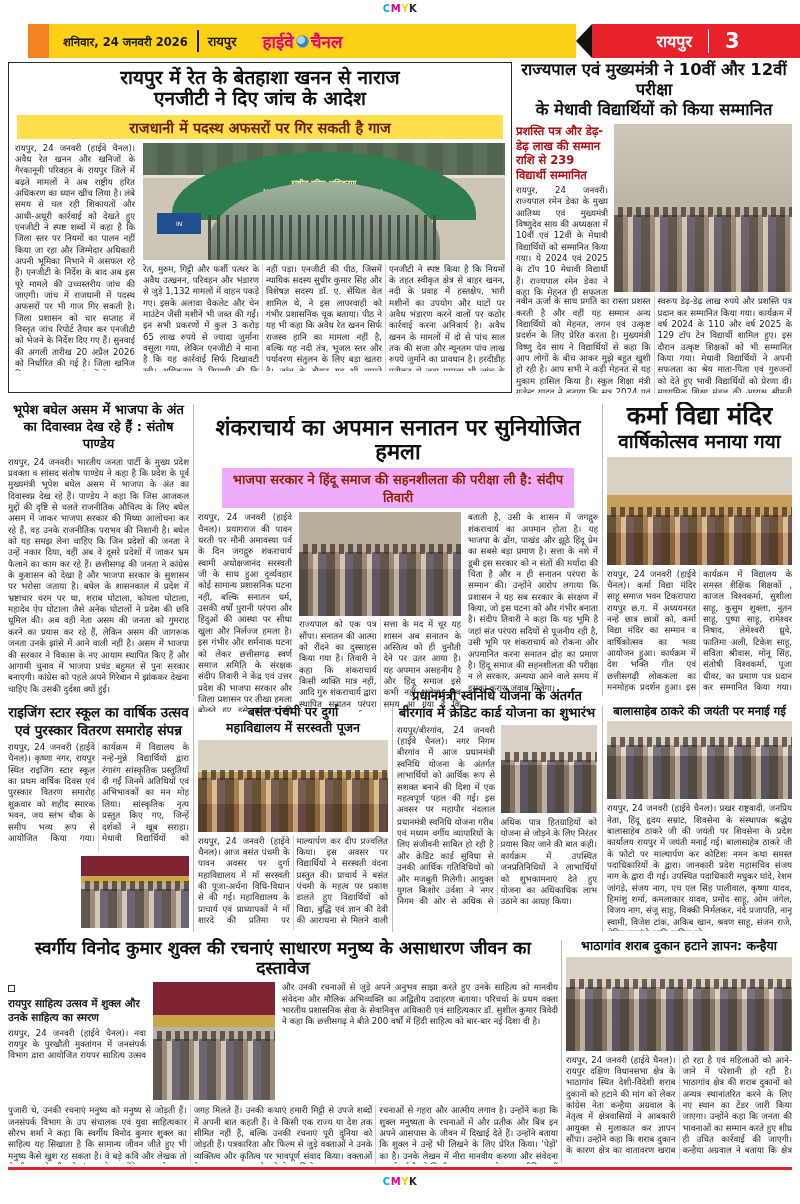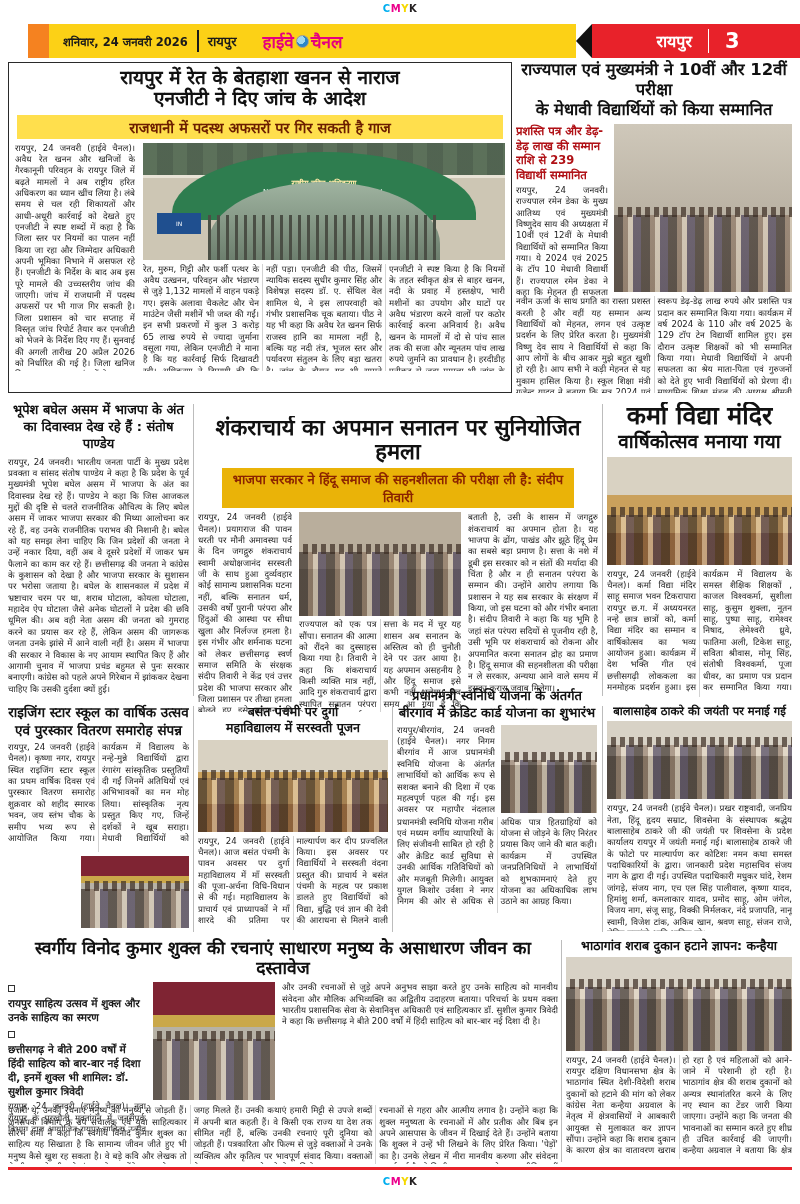--- a/index.html
+++ b/index.html
@@ -51,21 +51,21 @@
   .stage { background:linear-gradient(#7f2433 0 28%, #caa84a 28% 38%, #b7b2a6 38% 100%); }
   .meetroom { background:linear-gradient(#d8d2c6 0 45%, #8d8678 45% 100%); }
   .pooja { background:linear-gradient(#d9d2c2 0 35%, #caa15c 35% 70%, #9e6a33 70% 100%); }
   
   #merit { left:516px; top:60px; width:276px; height:333px; overflow:hidden; }
   .merit-h { font-weight:bold; text-align:center; font-size:16.5px; line-height:1.2; color:#111; }
   .merit-flex { display:flex; gap:6px; margin-top:5px; }
   .merit-c1 { width:92px; flex:none; }
   .merit-sub { color:#b01116; font-weight:bold; font-size:11.5px; line-height:1.25; margin-bottom:3px; }
   .sec-h2 { font-weight:bold; text-align:center; color:#111; }
-  .yellow-sub { background:#eab308; color:#8a2300; font-weight:bold; text-align:center; }
+  .yellow-sub { background:#f0abfc; color:#8a2300; font-weight:bold; text-align:center; }
   
   .vdiv { position:absolute; width:1px; background:#bcbcbc; }
   .bullet-list { font-weight:bold; font-size:10.5px; line-height:1.35; }
   .bullet-list .b { display:flex; gap:4px; margin-bottom:3px;flex-direction:column; }
   .bullet-list .sq { flex:none; width:7px; height:7px; border:1.5px solid #333; margin-top:3px; }
   .redline { left:8px; top:1167px; width:784px; height:3px; background:#e8222a; }
 </style>
 </head>
 <body>
 
@@ -229,24 +229,20 @@
 
 <div class="abs" style="left:8px; top:938px; width:550px; height:226px; overflow:hidden;">
   <div class="sec-h2" style="font-size:17.5px; line-height:1.15;">स्वर्गीय विनोद कुमार शुक्ल की रचनाएं साधारण मनुष्य के असाधारण जीवन का दस्तावेज</div>
   <div style="display:flex; gap:7px; margin-top:4px; height:118px;">
     <div style="width:138px; flex:none;">
       <div class="bullet-list">
         <div class="b">
           <span class="sq"></span>
           <span>रायपुर साहित्य उत्सव में शुक्ल और उनके साहित्य का स्मरण</span>
         </div>
-        <div class="b">
-          <span class="sq"></span>
-          <span>छत्तीसगढ़ ने बीते 200 वर्षों में हिंदी साहित्य को बार-बार नई दिशा दी, इनमें शुक्ल भी शामिल: डॉ. सुशील कुमार त्रिवेदी</span>
-        </div>
       </div>
       <div class="body-txt" style="height:30px;">रायपुर, 24 जनवरी (हाईवे चैनल)। नवा रायपुर के पुरखौती मुक्तांगन में जनसंपर्क विभाग द्वारा आयोजित रायपुर साहित्य उत्सव के दूसरे दिन</div>
     </div>
     <div class="photo stage" style="width:122px; flex:none;">
       <div class="people" style="height:52%;"></div>
     </div>
     <div class="body-txt" style="flex:1;">और उनकी रचनाओं से जुड़े अपने अनुभव साझा करते हुए उनके साहित्य को मानवीय संवेदना और मौलिक अभिव्यक्ति का अद्वितीय उदाहरण बताया। परिचर्चा के प्रथम वक्ता भारतीय प्रशासनिक सेवा के सेवानिवृत्त अधिकारी एवं साहित्यकार डॉ. सुशील कुमार त्रिवेदी ने कहा कि छत्तीसगढ़ ने बीते 200 वर्षों में हिंदी साहित्य को बार-बार नई दिशा दी है।</div>
   </div>
   <div class="body-txt col3" style="height:92px; margin-top:5px;">
     <span>पुजारी थे, उनकी रचनाएं मनुष्य को मनुष्य से जोड़ती हैं। जनसंपर्क विभाग के उप संचालक एवं युवा साहित्यकार सौरभ शर्मा ने कहा कि स्वर्गीय विनोद कुमार शुक्ल का साहित्य यह सिखाता है कि सामान्य जीवन जीते हुए भी मनुष्य कैसे खुश रह सकता है। वे बड़े कवि और लेखक तो थे ही, उससे भी बड़े इंसान थे। उन्होंने शुक्ल के साथ बिताए समय को याद करते हुए</span>

